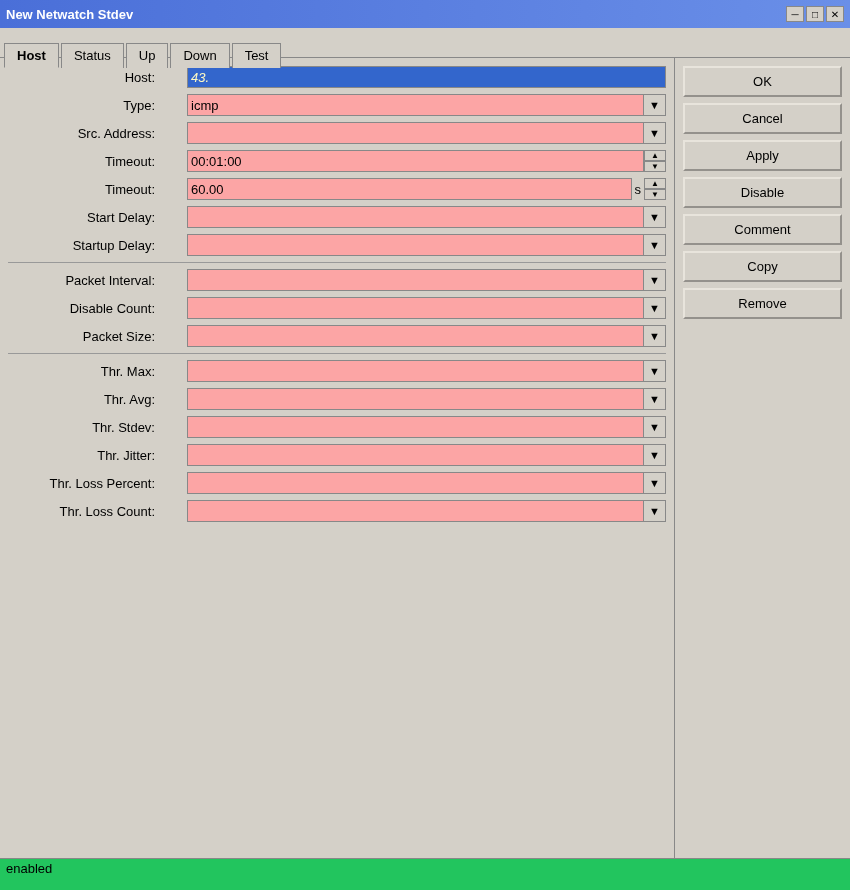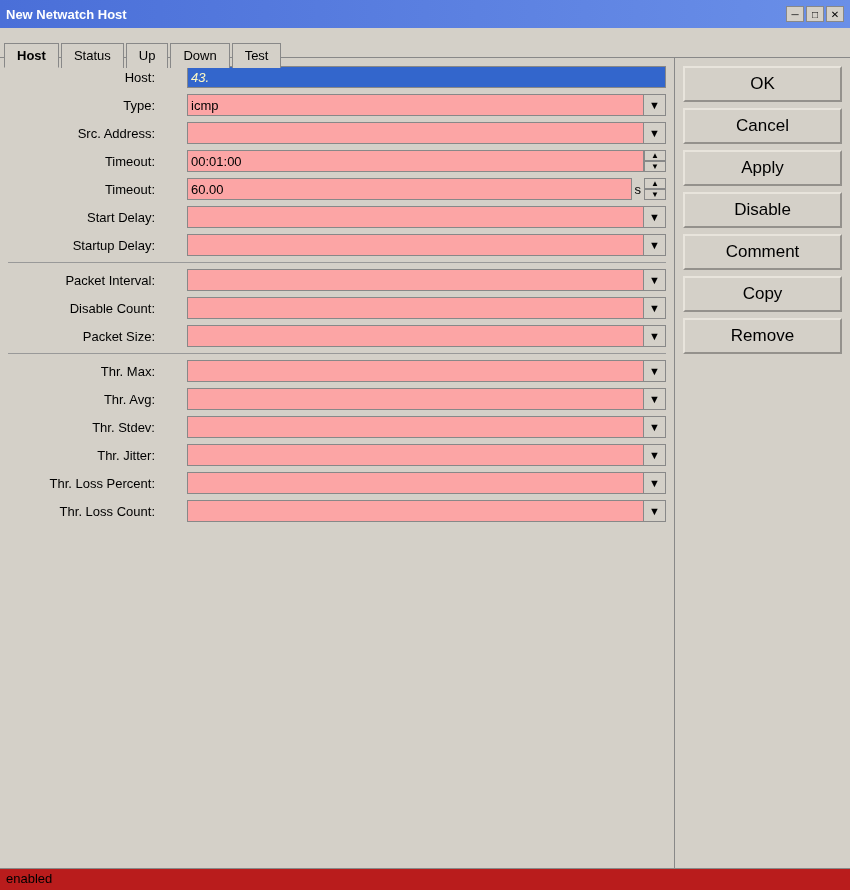--- a/index.html
+++ b/index.html
@@ -84,21 +84,21 @@
       flex-direction: column;
       gap: 6px;
     }
 
     .action-btn {
       width: 100%;
       padding: 6px 0;
       background: #d4d0c8;
       border: 2px outset #e8e4dc;
       cursor: pointer;
-      font-size: 17px;
+      font-size: 13px;
       text-align: center;
     }
 
     .form-row {
       display: flex;
       align-items: center;
       margin-bottom: 6px;
       gap: 24px;
     }
 
@@ -168,32 +168,32 @@
       margin: 6px 0;
     }
 
     .host-input-selected {
       background: #3366cc;
       color: #fef9c3;
       font-style: italic;
     }
 
     .status-bar {
-      background: #b91c1c;
+      background: #22c55e;
       border-top: 1px solid #888;
       padding: 2px 6px;
       font-size: 13px;
-      height: 22px;
+      height: 32px;
     }
   </style>
 </head>
 <body>
 
 <div class="title-bar">
-  <span class="title-bar-text">New Netwatch Host</span>
+  <span class="title-bar-text">New Netwatch Stdev</span>
   <div class="title-bar-controls">
     <button class="title-btn">─</button>
     <button class="title-btn">□</button>
     <button class="title-btn">✕</button>
   </div>
 </div>
 
 <div class="window-body">
 
   <div class="tabs-and-buttons">

